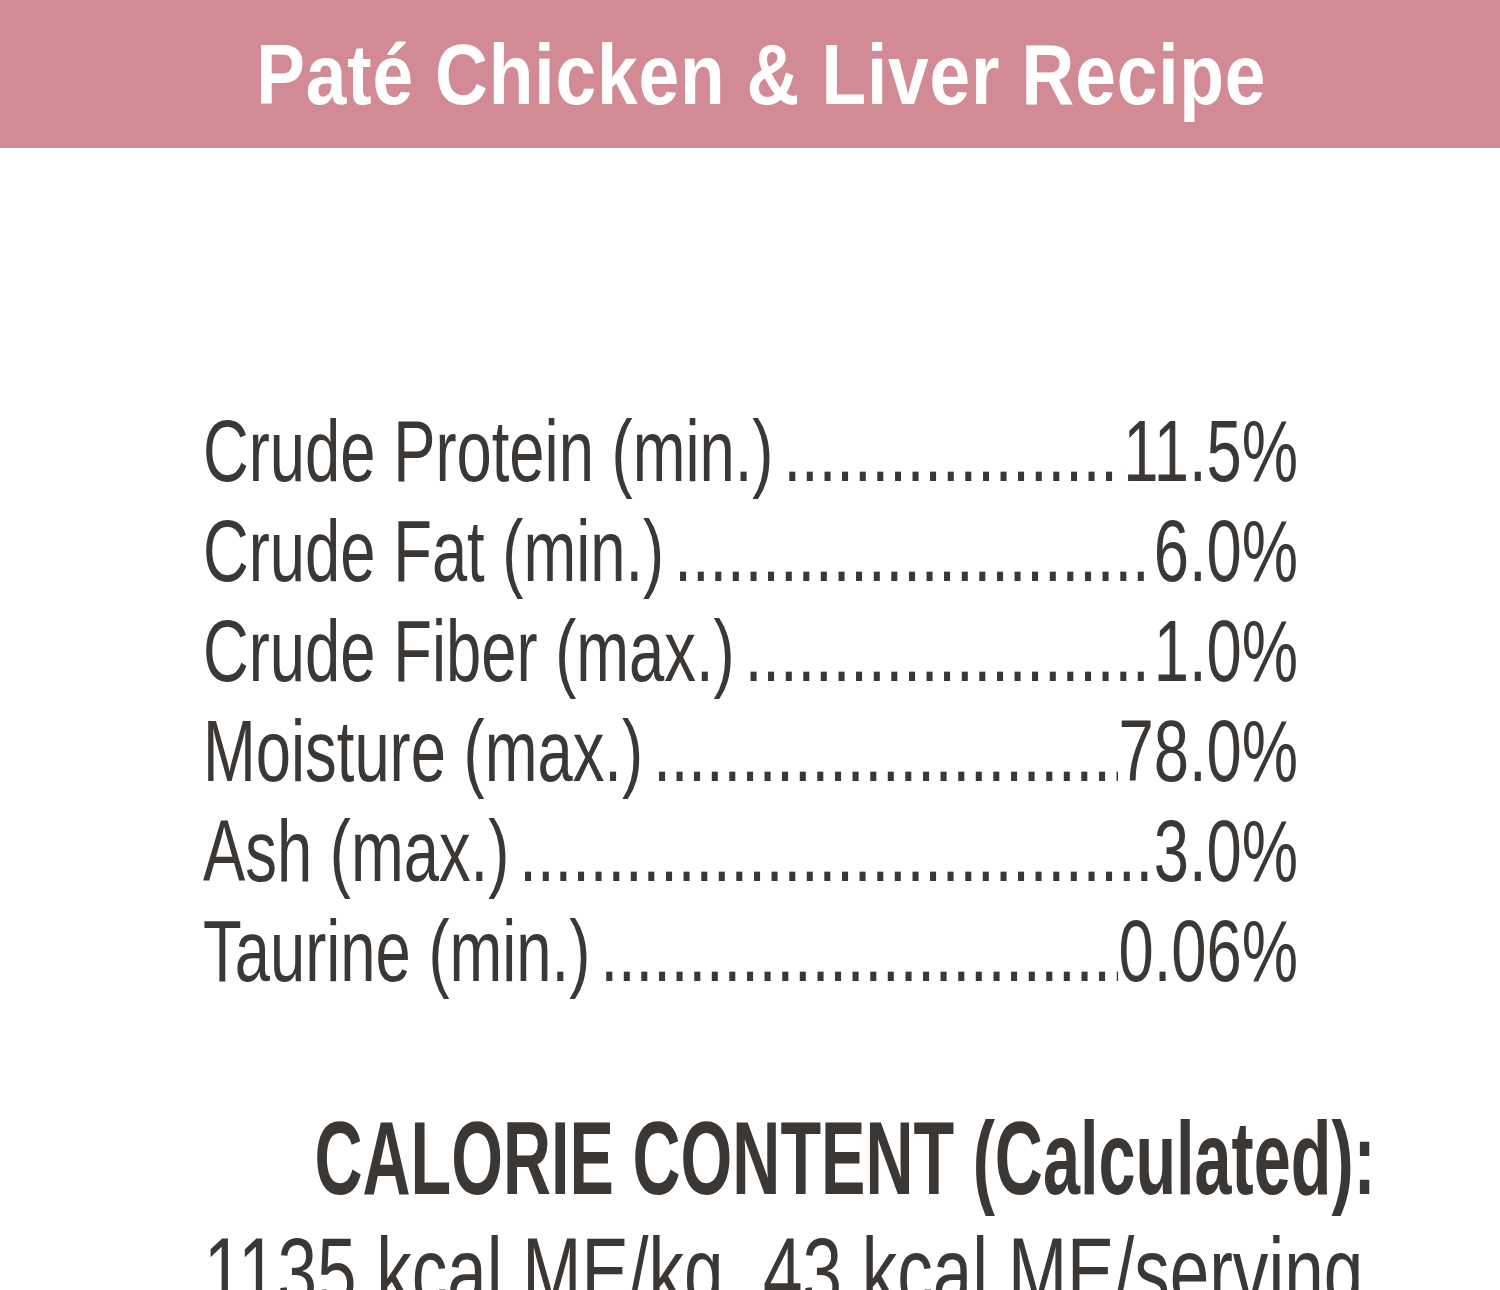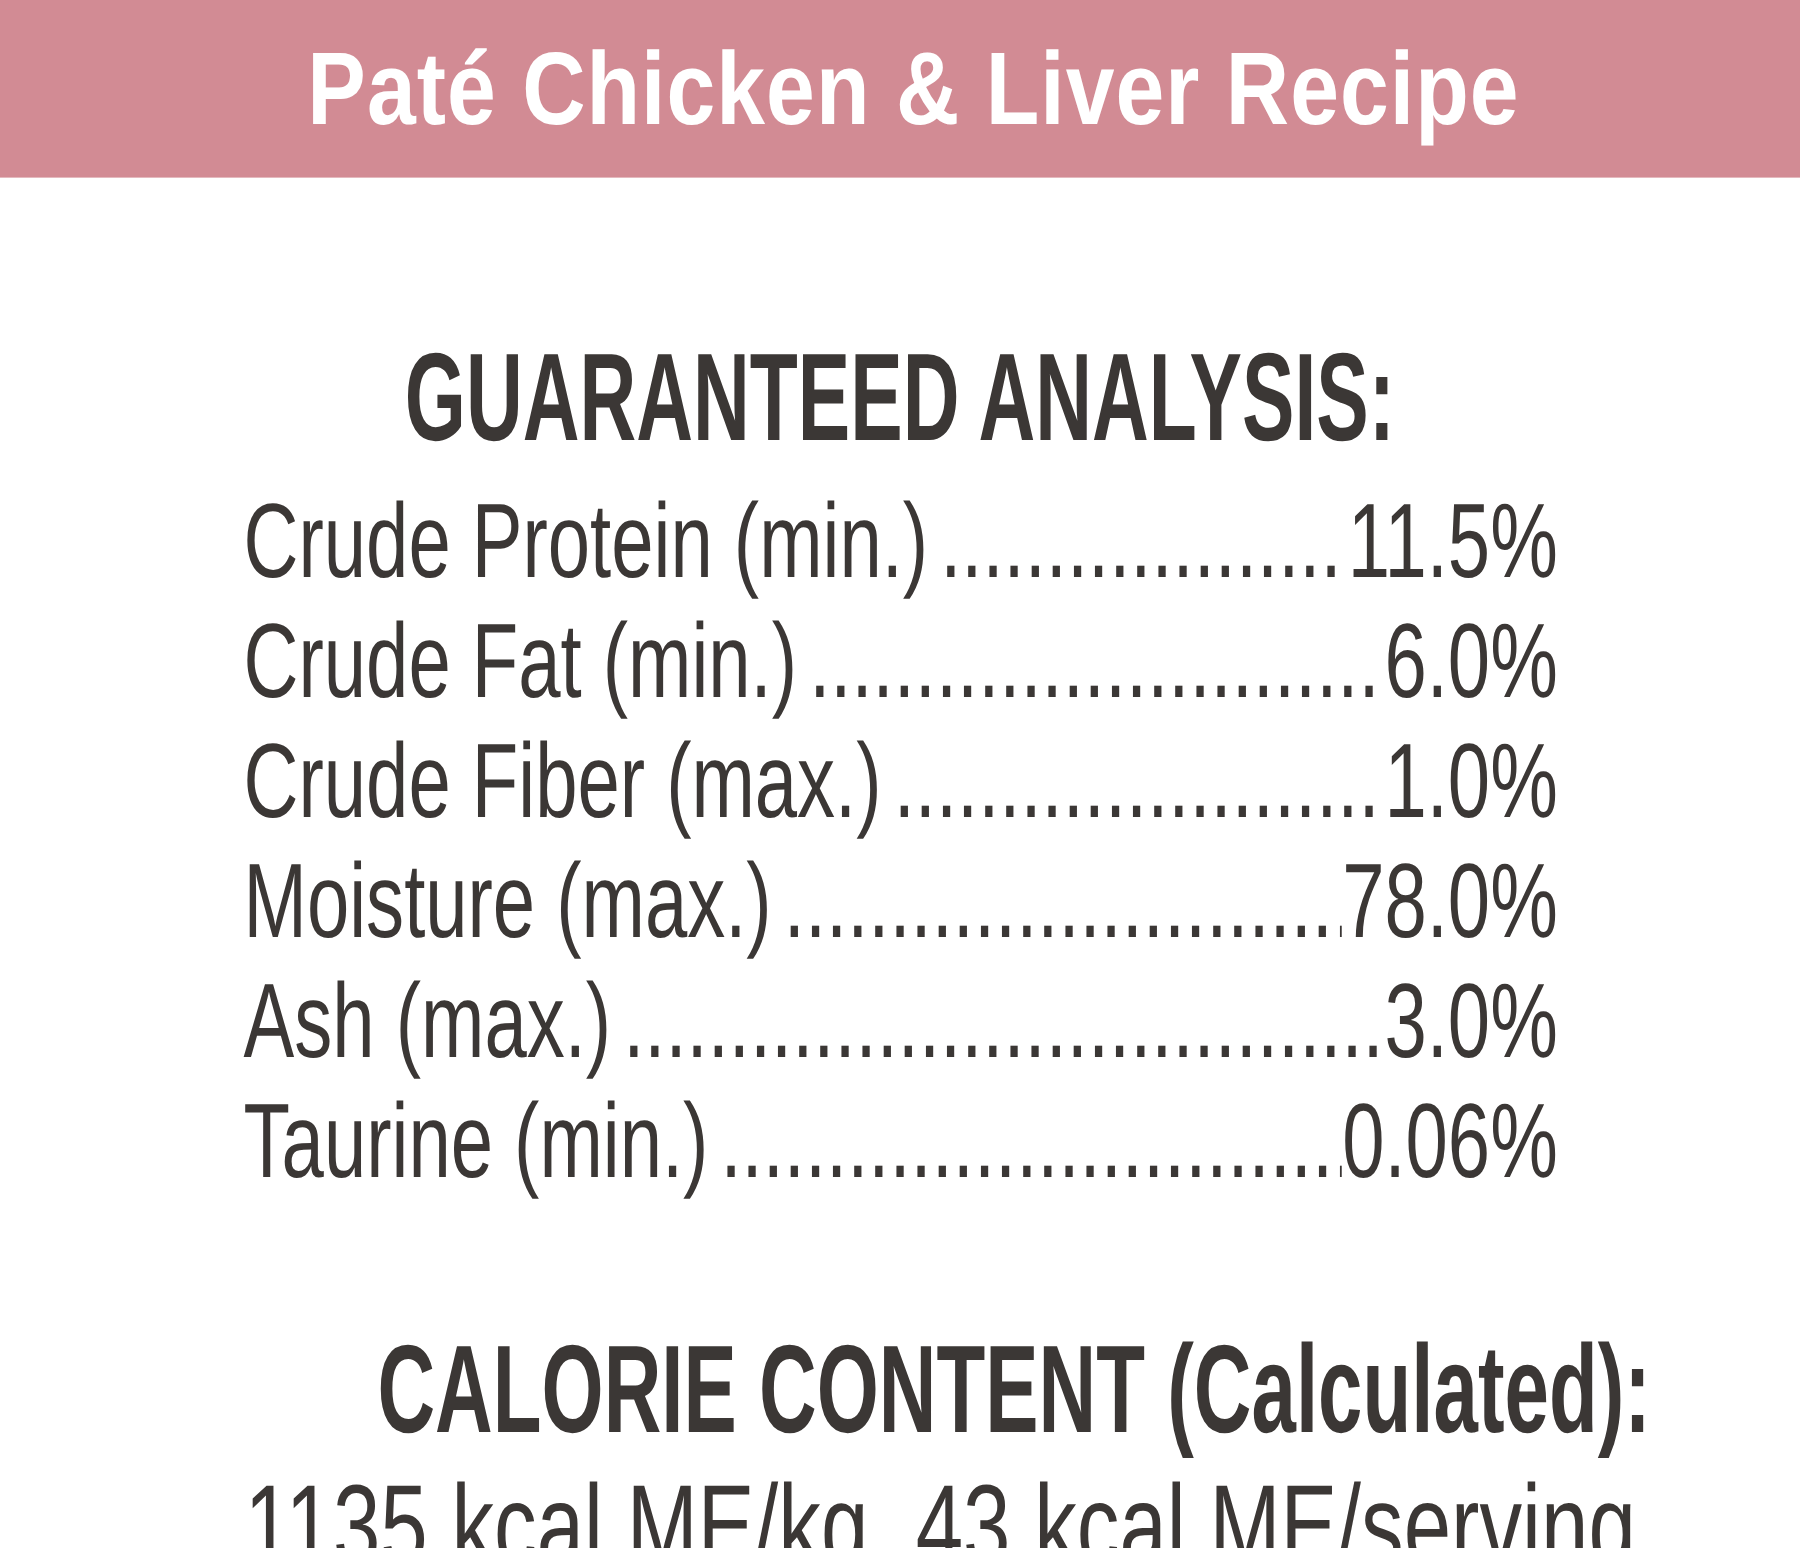--- a/index.html
+++ b/index.html
@@ -111,23 +111,20 @@
 </style>
 </head>
 <body>
 
 <div class="page">
 
   <div class="header">
     <span class="title">Paté Chicken &amp; Liver Recipe</span>
   </div>
 
-  <div class="ga-heading">
-    <span class="squeeze">GUARANTEED ANALYSIS:</span>
-  </div>
 
   <div class="rows">
     <div class="row">
       <span class="label">Crude Protein (min.)</span>
       <span class="leader">......................</span>
       <span class="value">11.5%</span>
     </div>
     <div class="row">
       <span class="label">Crude Fat (min.)</span>
       <span class="leader">..............................</span>

